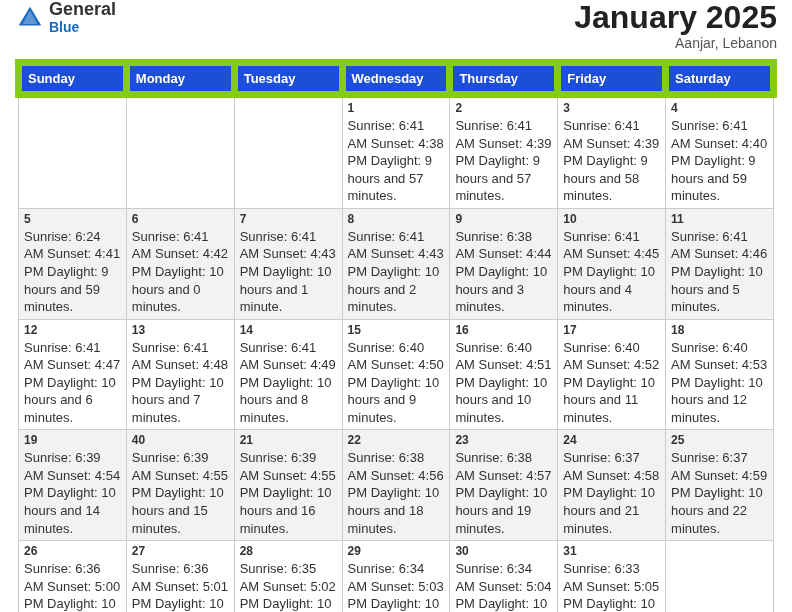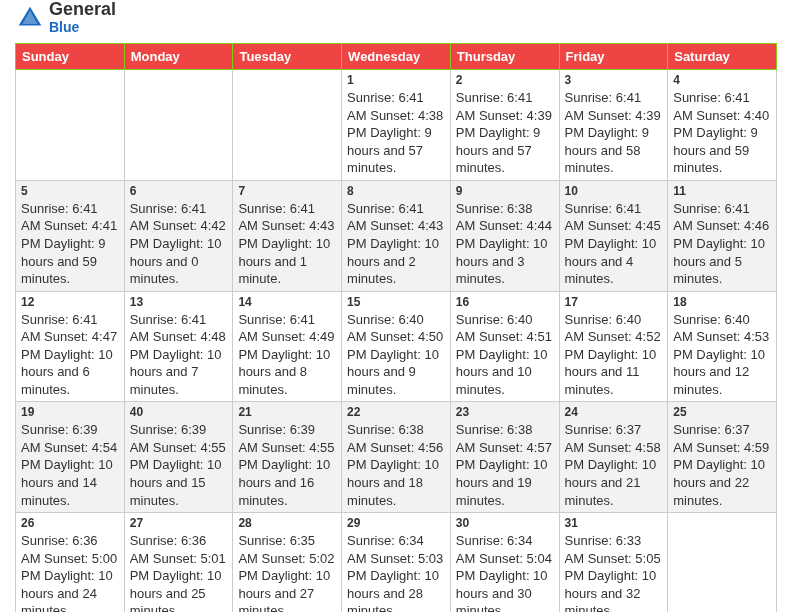--- a/index.html
+++ b/index.html
@@ -57,26 +57,26 @@
     .location {
       font-size: 14px;
       color: #555;
     }
     .calendar {
       width: 100%;
       border-collapse: collapse;
       border: 1px solid #ccc;
     }
     .calendar th {
-      background-color: #ef4444;
+      background-color: #1d4ed8;
       color: #fff;
       text-align: left;
       padding: 5px 6px;
       font-size: 13px;
-      border: 1px solid #84cc16;
+      border: 7px solid #84cc16;
     }
     .calendar td {
       vertical-align: top;
       border: 1px solid #ccc;
       padding: 3px 5px;
       width: calc(100% / 7);
       font-size: 9.5px;
       color: #333;
       height: 82px;
     }
@@ -109,20 +109,24 @@
     <div class="logo">
       <svg class="logo-icon" viewBox="0 0 40 40">
         <polygon points="20,5 35,30 5,30" fill="#1a6bbf"></polygon>
         <polygon points="20,10 30,28 10,28" fill="#fff" opacity="0.3"></polygon>
       </svg>
       <div class="logo-text">
         <span class="logo-general">General</span>
         <span class="logo-blue">Blue</span>
       </div>
     </div>
+    <div class="title-area">
+      <div class="month-year">January 2025</div>
+      <div class="location">Aanjar, Lebanon</div>
+    </div>
   </div>
 
   <table class="calendar">
     <thead>
       <tr>
       <th>Sunday</th>
           <th>Monday</th>
           <th>Tuesday</th>
           <th>Wednesday</th>
           <th>Thursday</th>
@@ -156,21 +160,21 @@
           <td>
             <span class="day-number">4</span>
             <div class="cell-content">Sunrise: 6:41 AM
 Sunset: 4:40 PM
 Daylight: 9 hours and 59 minutes.</div>
           </td>
         </tr>
         <tr>
           <td>
             <span class="day-number">5</span>
-            <div class="cell-content">Sunrise: 6:41 AM
+            <div class="cell-content">Sunrise: 6:24 AM
 Sunset: 4:41 PM
 Daylight: 9 hours and 59 minutes.</div>
           </td>
           <td>
             <span class="day-number">6</span>
             <div class="cell-content">Sunrise: 6:41 AM
 Sunset: 4:42 PM
 Daylight: 10 hours and 0 minutes.</div>
           </td>
           <td>

